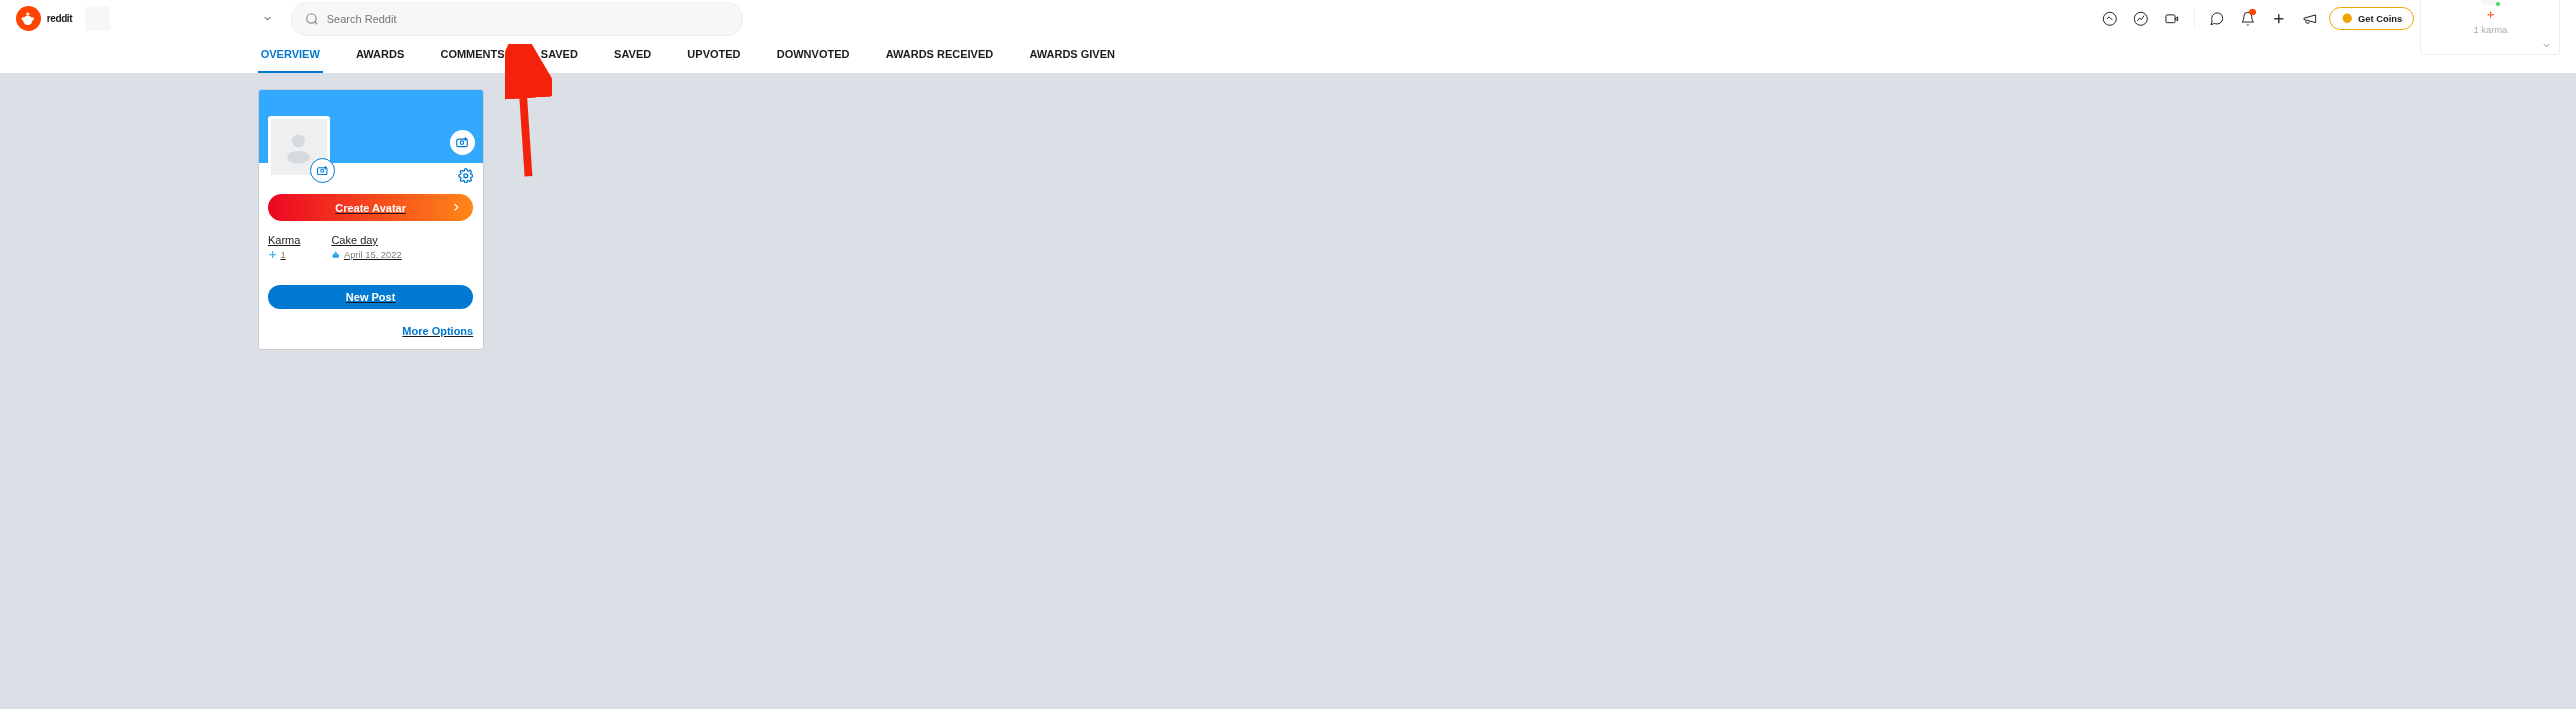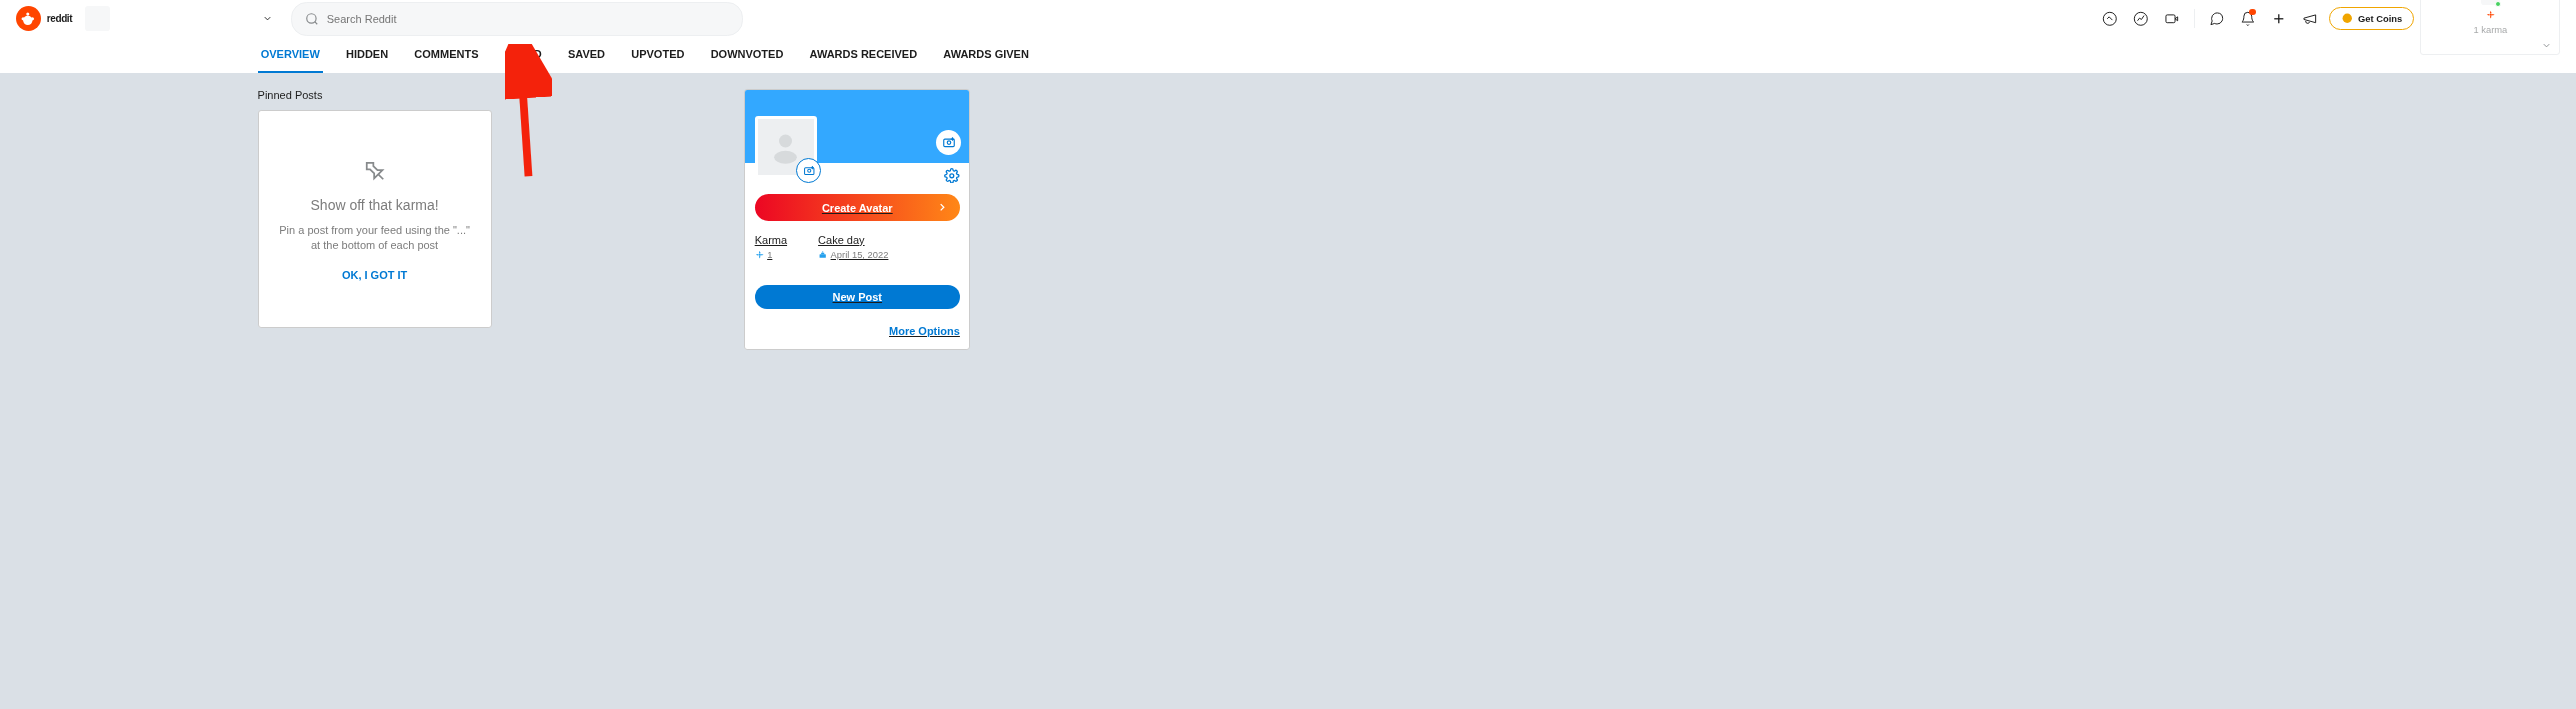--- a/index.html
+++ b/index.html
@@ -18,21 +18,21 @@
 .icon-btn { width: 25px; height: 25px; display: flex; align-items: center; justify-content: center; border-radius: 3.1px; cursor: pointer; color: #1c1c1c; position: relative; }
 .icon-divider { width: 0.8px; height: 18.7px; background: #edeff1; margin: 0 3.1px; }
 .notif-dot { position: absolute; top: 3.1px; right: 4.7px; width: 6.2px; height: 6.2px; background: #ff4500; border-radius: 50%; }
 .coins-btn { display: flex; align-items: center; gap: 4.7px; border: 1.2px solid #f0a500; border-radius: 14px; padding: 4.7px 11px; cursor: pointer; font-size: 9.4px; font-weight: 700; }
 .user-chip { display: flex; align-items: center; gap: 4.7px; border: 0.8px solid #edeff1; border-radius: 3.1px; padding: 3.1px 7.8px; cursor: pointer; min-width: 140px; flex-direction: column; }
 .user-avatar-sm { width: 18.7px; height: 18.7px; background: #f6f7f8; border-radius: 3.1px; position: relative; }
 .status-dot { position: absolute; bottom: -1.6px; right: -1.6px; width: 6.2px; height: 6.2px; background: #46d160; border-radius: 50%; border: 0.8px solid #fff; }
 .karma-gear { color: #ff4500; }
 .karma-text { font-size: 9.4px; color: #a8aaab; font-weight: 500; }
 .tabs-wrap { background: #fff; }
-.tabs { display: flex; gap: 20px; padding: 0 15.6px; max-width: 936px; margin: 0 auto; margin-left: 242px; }
+.tabs { display: flex; gap: 30px; padding: 0 15.6px; max-width: 936px; margin: 0 auto; margin-left: 242px; }
 .tab { padding: 11px 3.1px; font-size: 11px; font-weight: 700; color: #1c1c1c; cursor: pointer; white-space: nowrap; border-bottom: 2.3px solid transparent; }
 .tab.active { color: #0079d3; border-bottom-color: #0079d3; }
 .content { display: flex; gap: 18.7px; max-width: 936px; margin: 0 auto; margin-left: 242px; padding: 15.6px; }
 .main-col { width: 468px; }
 .section-title { font-size: 11px; font-weight: 500; color: #1c1c1c; margin-bottom: 9.4px; }
 .pinned-card { background: #fff; border-radius: 3.1px; width: 234px; height: 218px; display: flex; flex-direction: column; align-items: center; justify-content: center; padding: 18.7px; text-align: center; border: 0.8px solid #ccc; }
 .pin-icon { color: #878a8c; margin-bottom: 12.5px; transform: rotate(-45deg); }
 .pinned-title { font-size: 14px; font-weight: 500; color: #7c7c7c; margin-bottom: 9.4px; }
 .pinned-desc { font-size: 11px; color: #7c7c7c; line-height: 1.4; margin-bottom: 15.6px; }
 .ok-btn { color: #0079d3; font-weight: 700; font-size: 11px; cursor: pointer; }
@@ -150,44 +150,32 @@
       <svg width="11" height="11" viewBox="0 0 24 24" fill="none" stroke="#878a8c" stroke-width="2" style="margin-left:auto">
           <polyline points="6 9 12 15 18 9"></polyline>
         </svg>
     </div>
   </div>
 </div>
 
 <div class="tabs-wrap">
   <div class="tabs" id="tabs">
       <div class="tab active">OVERVIEW</div>
-      <div class="tab">HIDDEN</div>
+      <div class="tab">AWARDS</div>
       <div class="tab">COMMENTS</div>
       <div class="tab">SAVED</div>
       <div class="tab">SAVED</div>
       <div class="tab">UPVOTED</div>
       <div class="tab">DOWNVOTED</div>
       <div class="tab">AWARDS RECEIVED</div>
       <div class="tab">AWARDS GIVEN</div>
     </div>
 </div>
 
 <div class="content">
-  <div class="main-col">
-    <div class="section-title">Pinned Posts</div>
-    <div class="pinned-card">
-      <svg class="pin-icon" width="28" height="28" viewBox="0 0 24 24" fill="none" stroke="currentColor" stroke-width="1.5">
-          <path d="M12 2l4 4-2 2v5l3 3H7l3-3V8L8 6z"></path>
-          <line x1="12" y1="16" x2="12" y2="22"></line>
-        </svg>
-      <div class="pinned-title">Show off that karma!</div>
-      <div class="pinned-desc">Pin a post from your feed using the "..." at the bottom of each post</div>
-      <div class="ok-btn">OK, I GOT IT</div>
-    </div>
-  </div>
 
   <div class="side-col">
     <div class="profile-card">
       <div class="banner">
         <div class="avatar-box">
           <svg width="39" height="39" viewBox="0 0 24 24" fill="currentColor">
               <circle cx="12" cy="8" r="4"></circle>
               <ellipse cx="12" cy="18" rx="7" ry="4"></ellipse>
             </svg>
           <div class="avatar-add">

